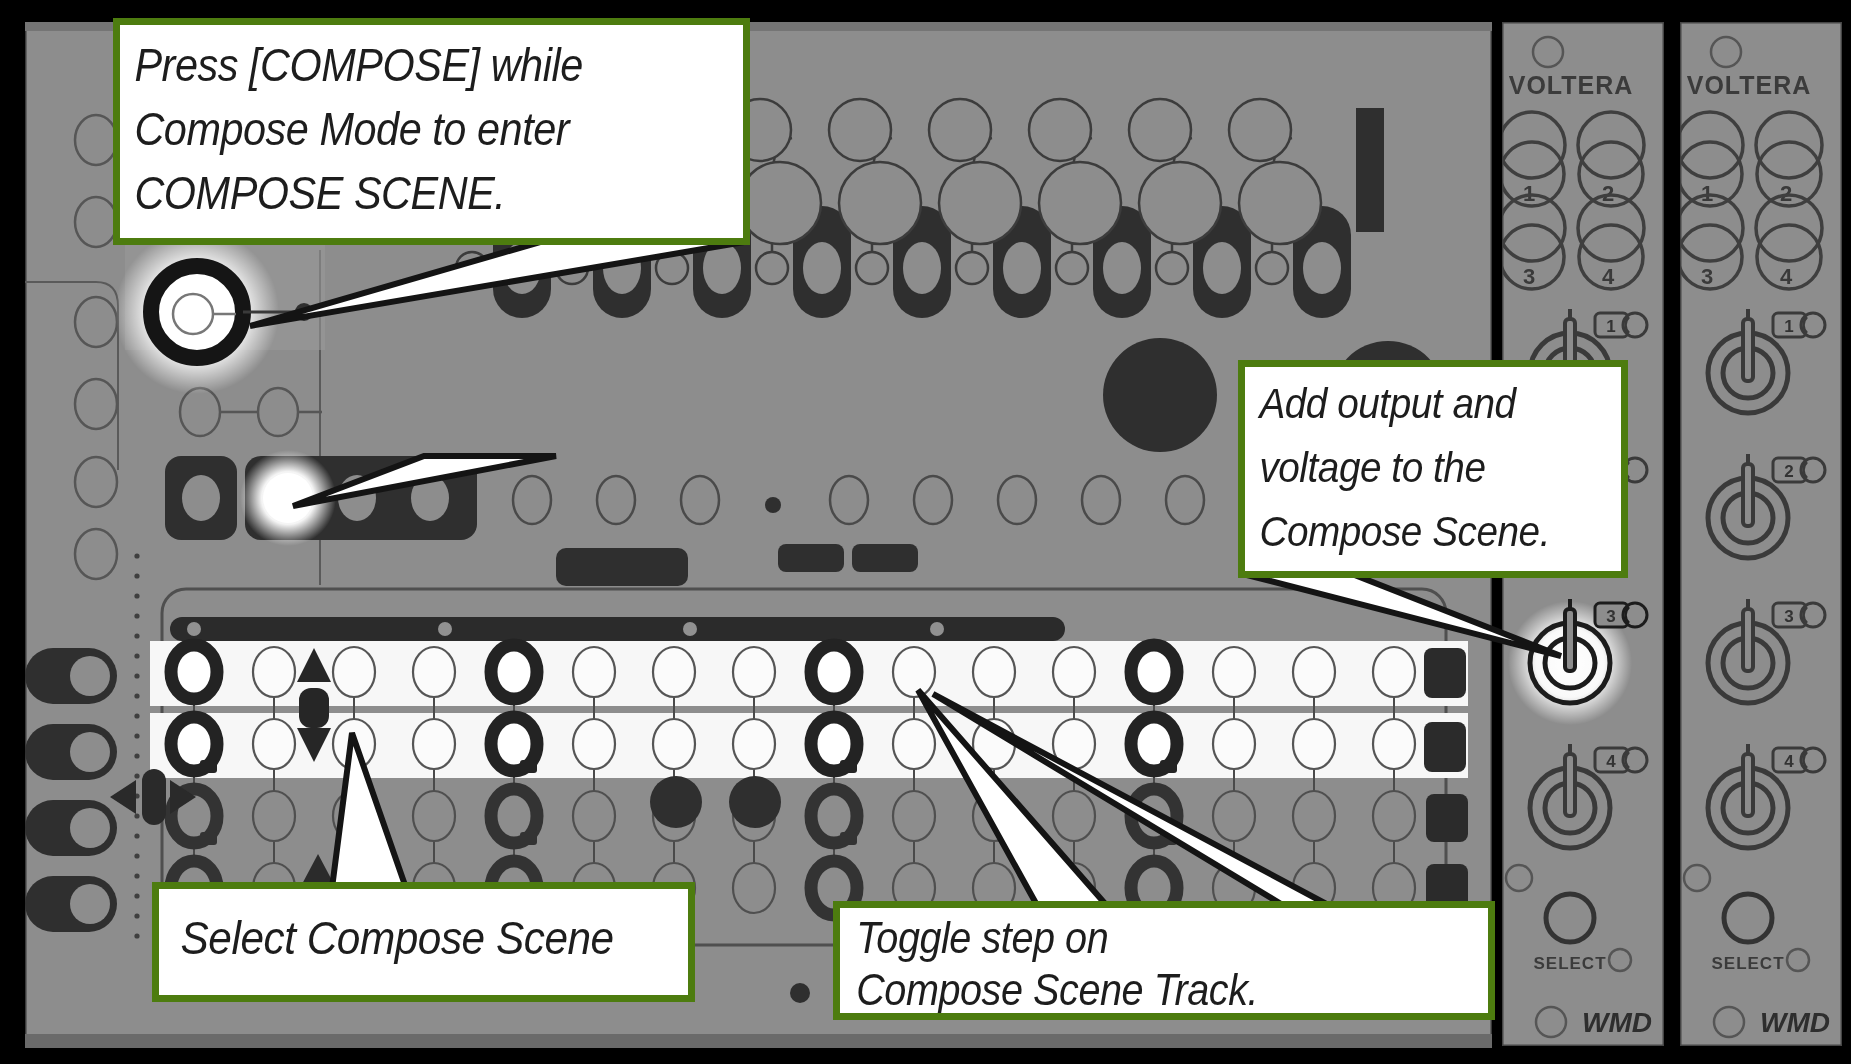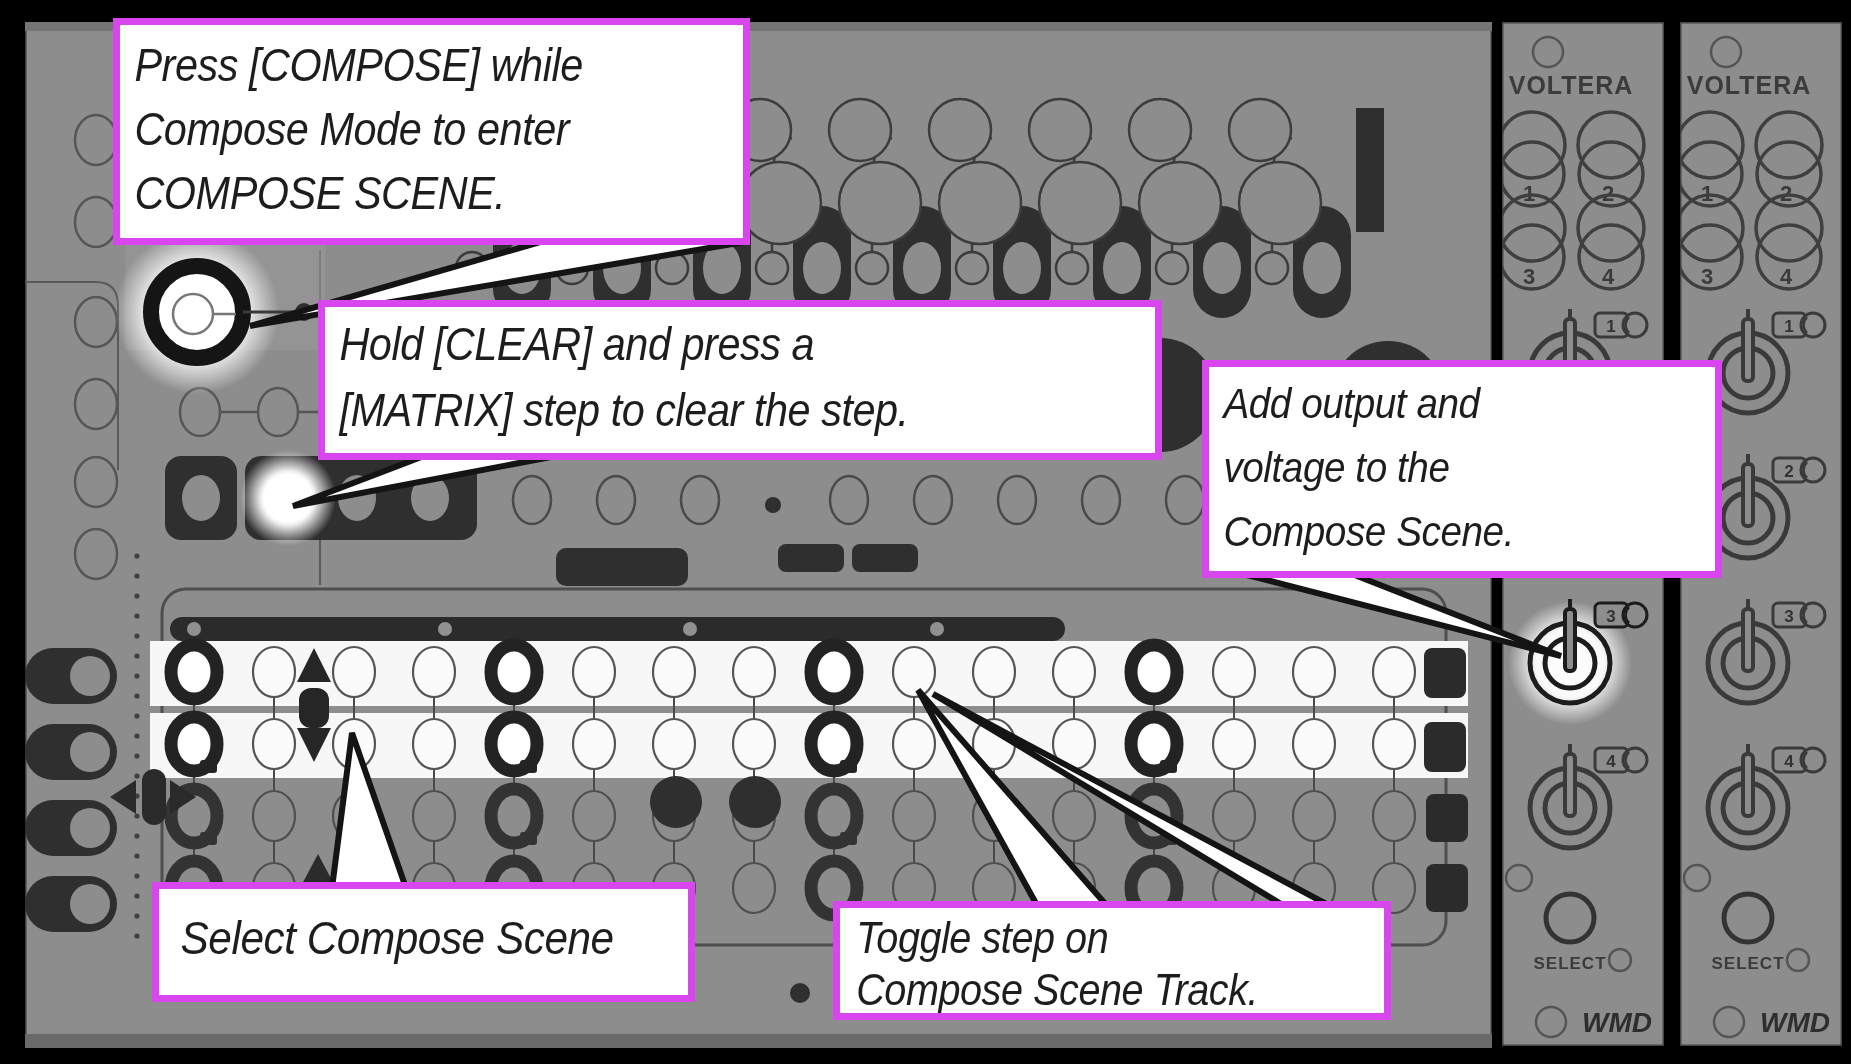--- a/index.html
+++ b/index.html
@@ -3,21 +3,21 @@
 <meta charset="utf-8">
 <style>
   html,body{margin:0;padding:0;background:#000;}
   body{width:1851px;height:1064px;position:relative;overflow:hidden;
        font-family:"Liberation Sans",sans-serif;}
   .stage{position:absolute;left:0;top:0;width:1851px;height:1064px;background:#000;}
   svg{position:absolute;display:block;}
   #main-svg{left:25px;top:22px;z-index:1;}
   .voltera-svg{top:22px;z-index:2;}
   #tails-svg{left:0;top:0;z-index:5;pointer-events:none;}
-  .callout{position:absolute;z-index:6;background:#fff;border:7px solid #d946ef;
+  .callout{position:absolute;z-index:6;background:#fff;border:7px solid #4d7c0f;
            box-sizing:border-box;color:#1d1d1d;overflow:hidden;}
   .callout .txt{font-style:italic;font-weight:400;letter-spacing:-0.5px;
                 transform:scaleX(.9);transform-origin:0 0;white-space:nowrap;}
   .c1 .txt{font-size:46px;line-height:64px;padding:8px 16px;}
   .c2 .txt{font-size:46px;line-height:66px;padding:4px 16px;}
   .c3 .txt{font-size:43px;line-height:64px;padding:4px 16px;}
   .c4 .txt{font-size:47px;line-height:58px;padding:20px 24px;}
   .c5 .txt{font-size:44px;line-height:52px;padding:4px 18px;}
 </style>
 </head>
@@ -407,41 +407,35 @@
   </svg>
 
   <div class="callout c1" style="left:113px;top:18px;width:637px;height:227px">
     <div class="txt">
       <div>Press [COMPOSE] while</div>
       <div>Compose Mode to enter</div>
       <div>COMPOSE SCENE.</div>
     </div>
   </div>
 
-  <div class="callout c2" style="left:318px;top:300px;width:844px;height:160px">
-    <div class="txt">
-      <div>Hold [CLEAR] and press a</div>
-      <div>[MATRIX] step to clear the step.</div>
-    </div>
-  </div>
-
-  <div class="callout c3" style="left:1202px;top:360px;width:520px;height:218px">
+
+  <div class="callout c3" style="left:1238px;top:360px;width:390px;height:218px">
     <div class="txt">
       <div>Add output and</div>
       <div>voltage to the</div>
       <div>Compose Scene.</div>
     </div>
   </div>
 
   <div class="callout c4" style="left:152px;top:882px;width:543px;height:120px">
     <div class="txt">
       <div>Select Compose Scene</div>
     </div>
   </div>
 
-  <div class="callout c5" style="left:833px;top:901px;width:558px;height:119px">
+  <div class="callout c5" style="left:833px;top:901px;width:662px;height:119px">
     <div class="txt">
       <div>Toggle step on</div>
       <div>Compose Scene Track.</div>
     </div>
   </div>
 
 </div>
 
 </body></html>

